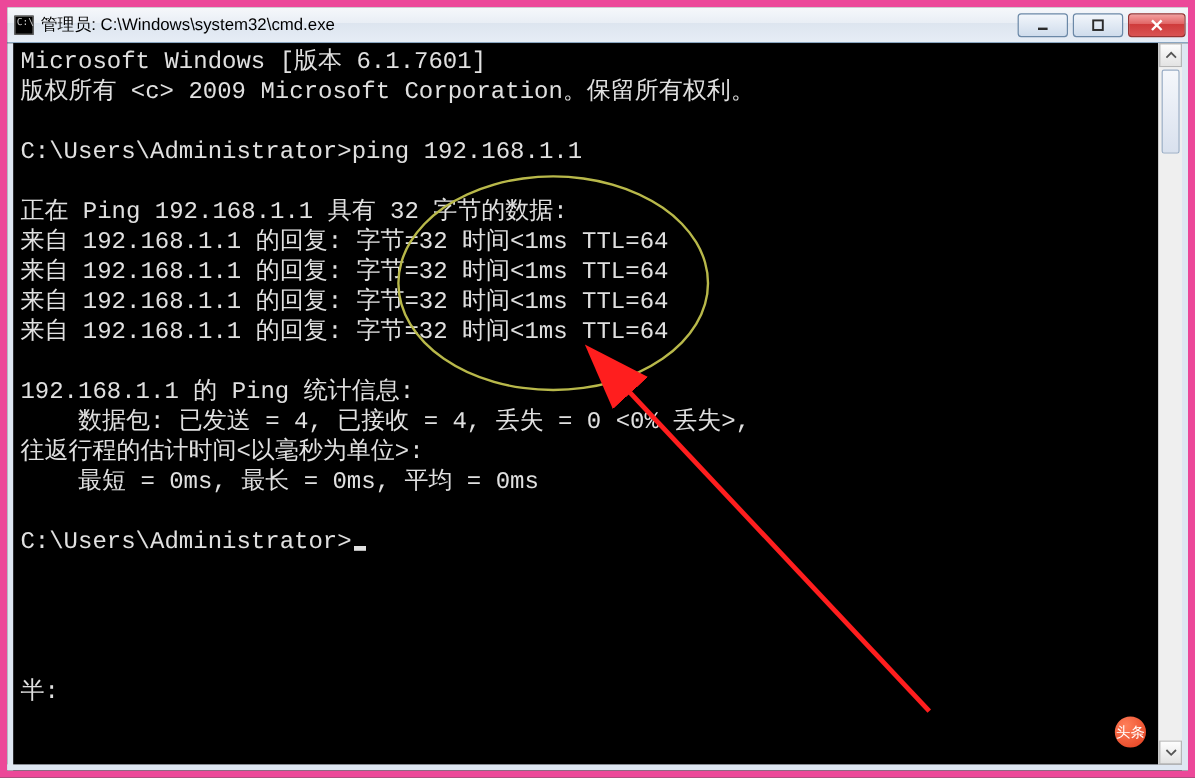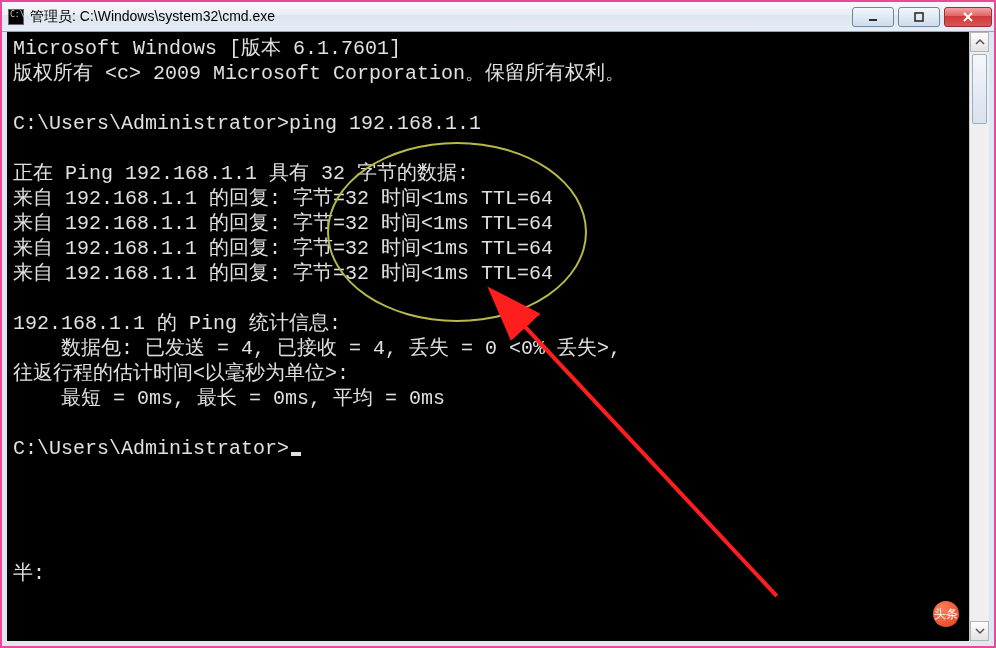--- a/index.html
+++ b/index.html
@@ -1,20 +1,20 @@
 <!DOCTYPE html>
 <html><head>
 <meta charset="utf-8">
 <style>
   * { margin: 0; padding: 0; box-sizing: border-box; }
   html, body { width: 996px; height: 648px; overflow: hidden; font-family: "Segoe UI", Tahoma, sans-serif; background: #fff; }
 
   .window {
     position: absolute; inset: 0;
-    border: 2px solid #ec4899;
+    border: 6px solid #ec4899;
     background: #000;
     display: flex; flex-direction: column;
   }
 
   
   .titlebar {
     height: 30px;
     background: linear-gradient(to bottom, #f6f8fb 0%, #e9eef5 45%, #dde5ef 46%, #e6edf6 100%);
     border-bottom: 1px solid #8aa6c1;
     display: flex; align-items: center;

